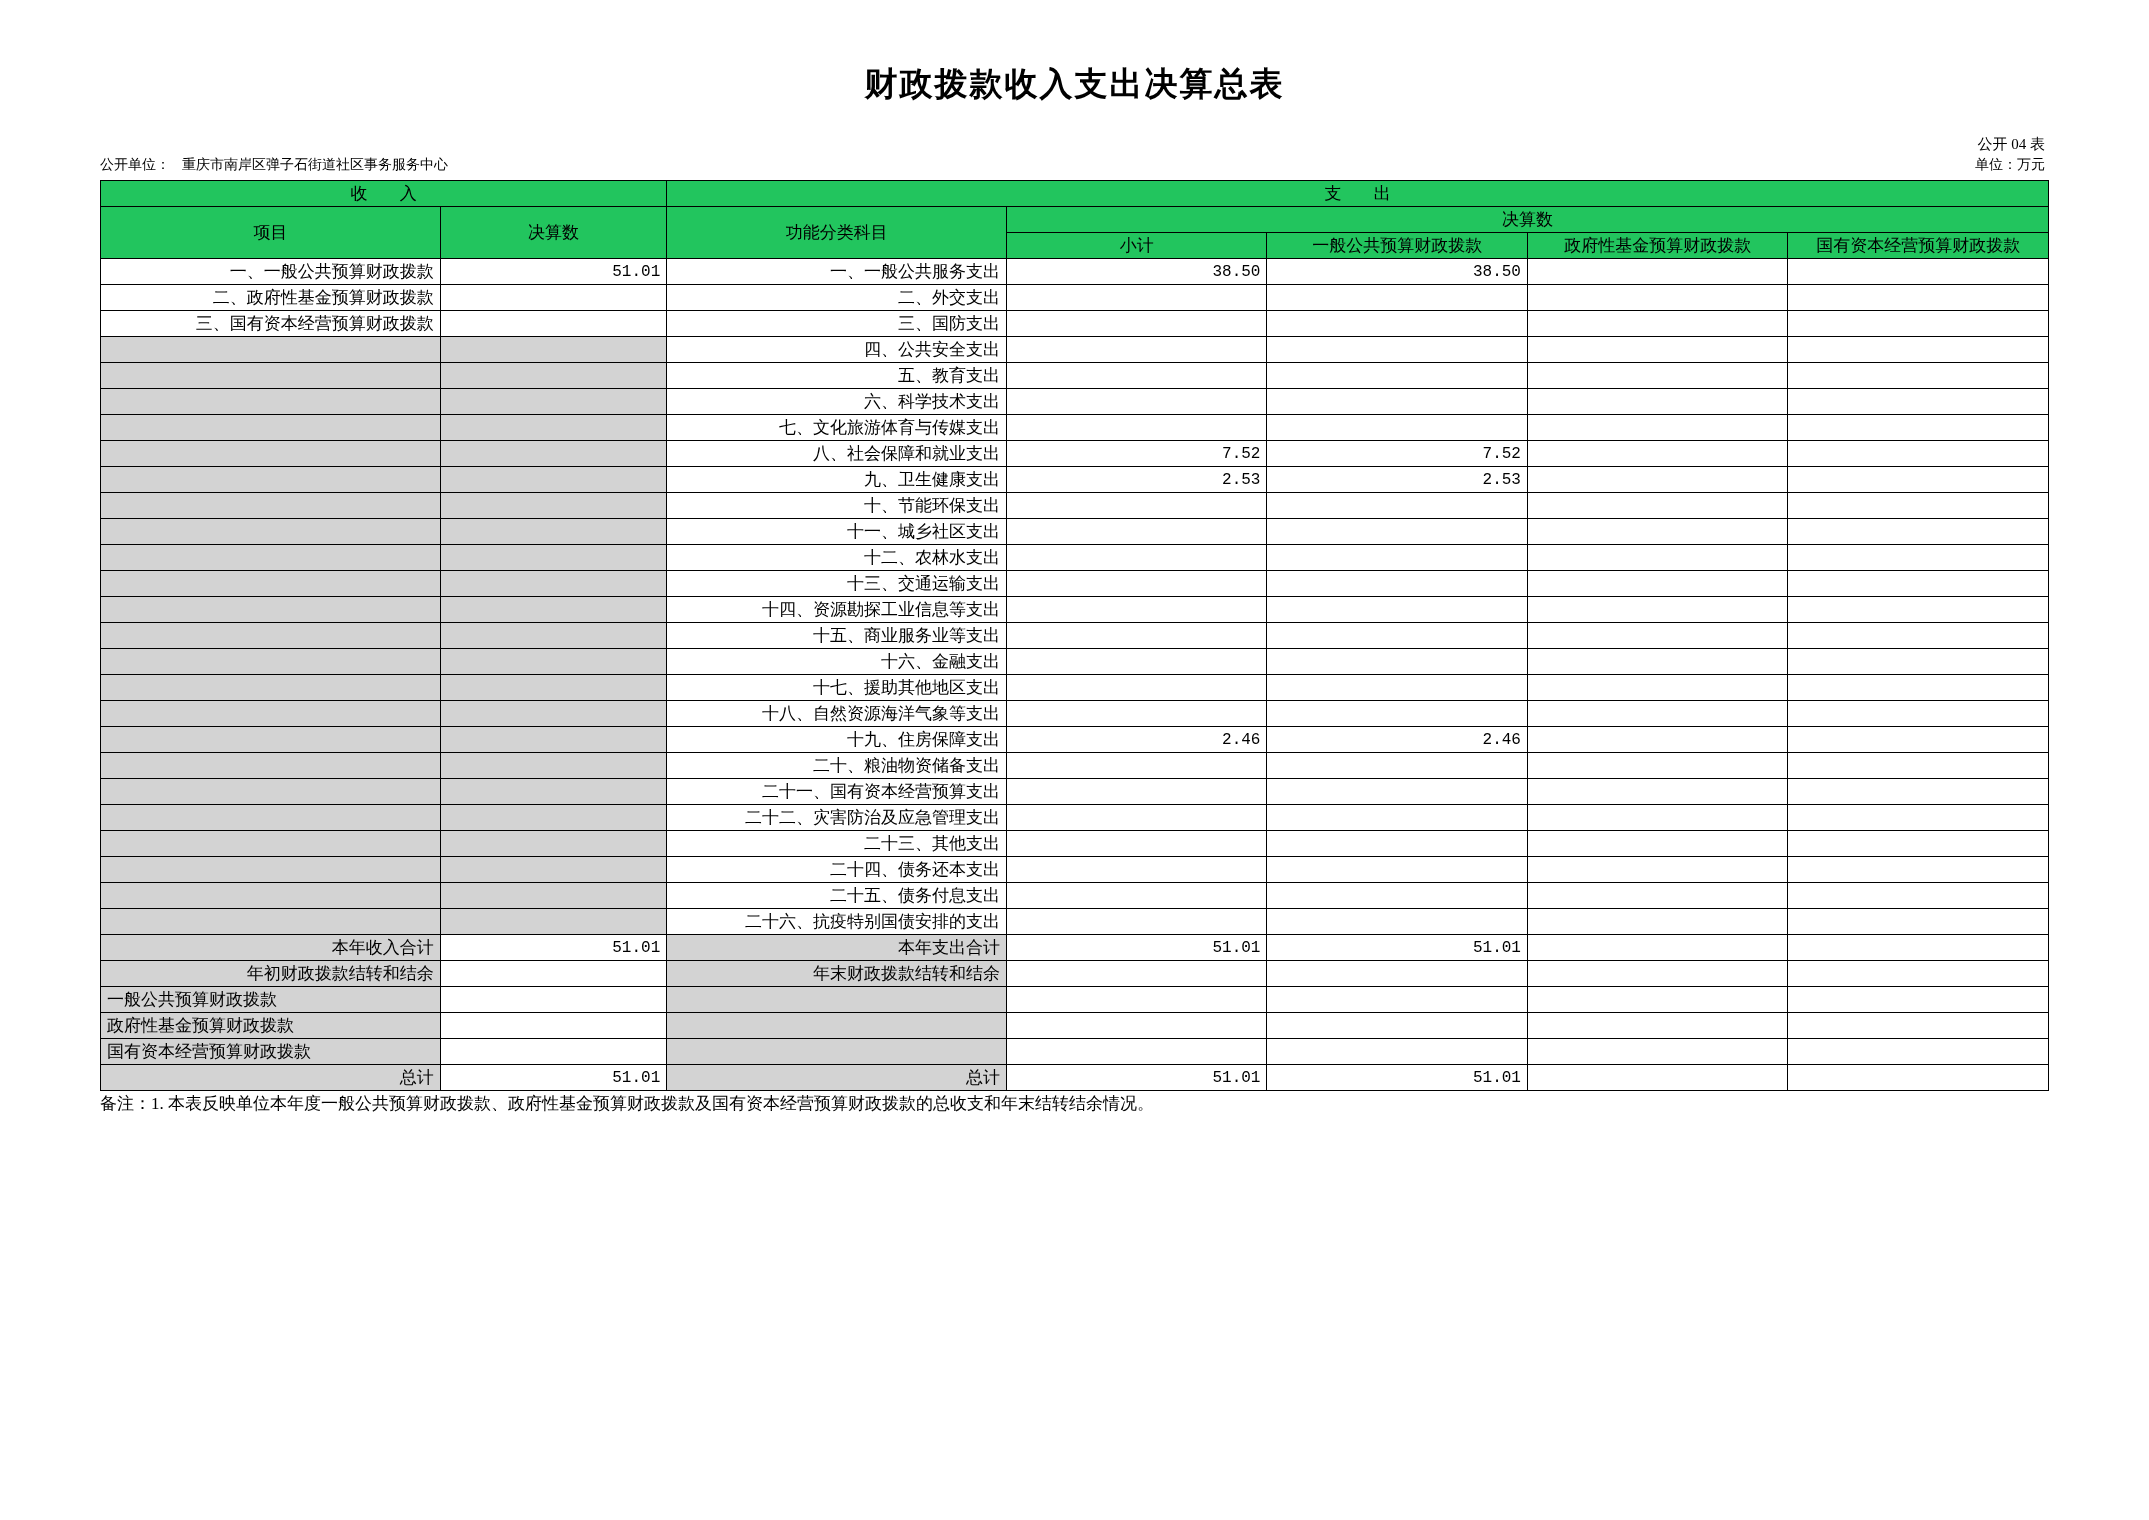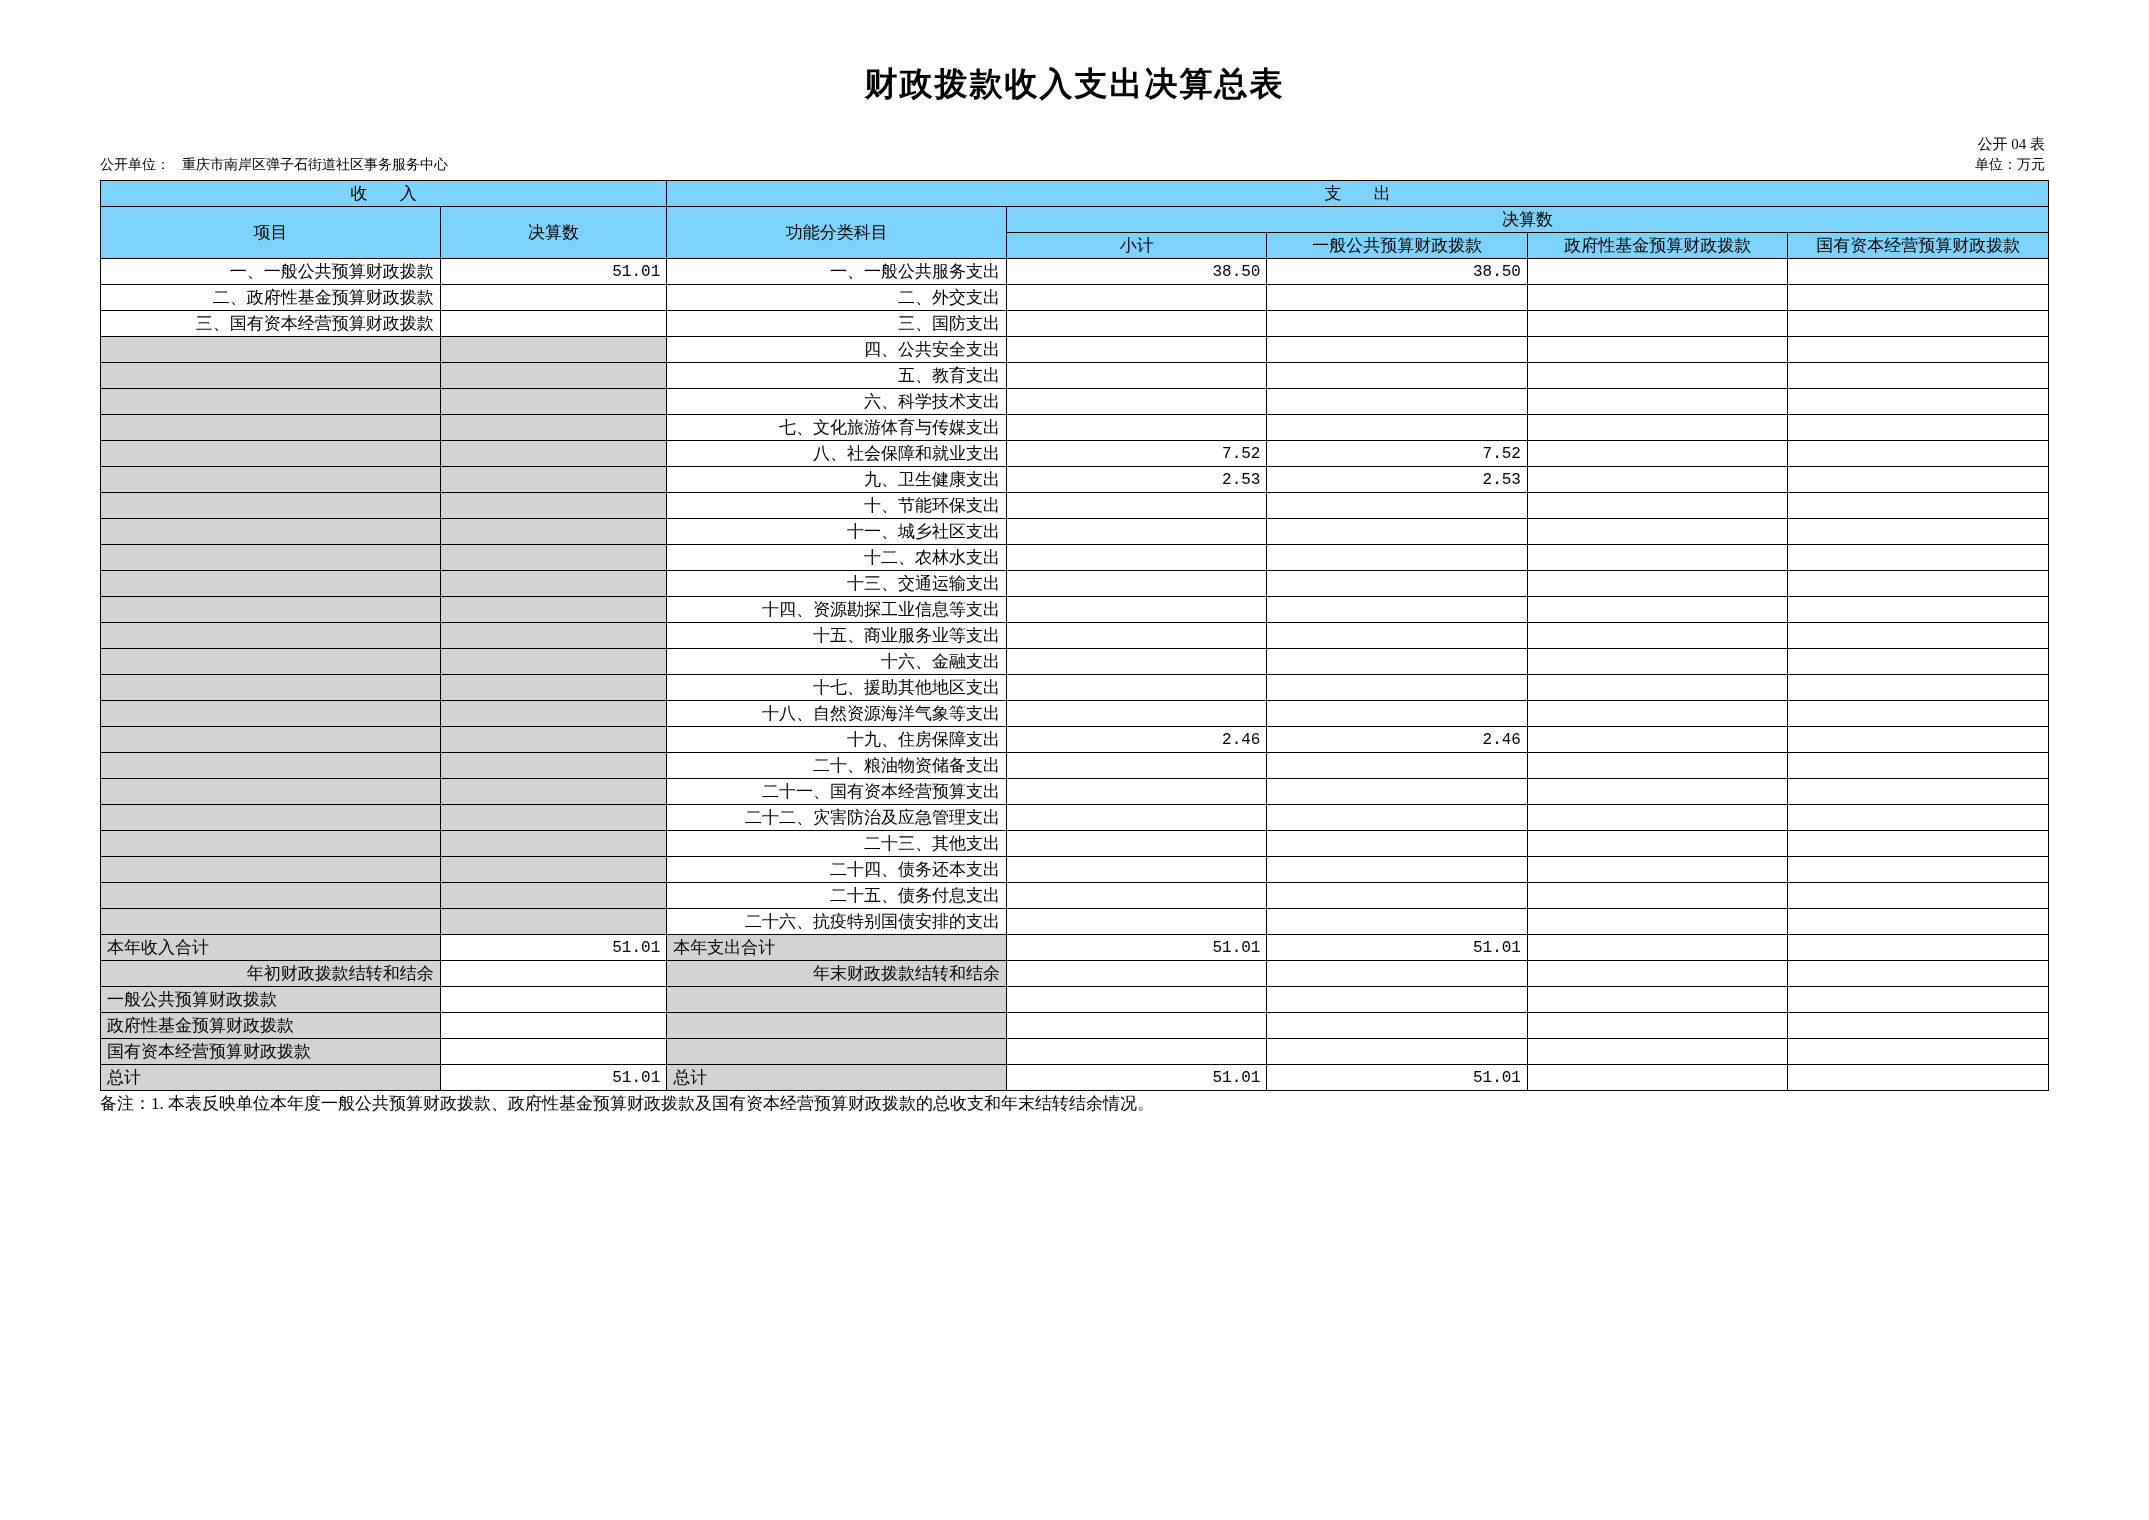--- a/index.html
+++ b/index.html
@@ -63,21 +63,21 @@
   table.main td, table.main th {
     border: 1px solid #000000;
     height: 22px;
     padding: 1px 6px;
     font-weight: normal;
     vertical-align: middle;
     overflow: hidden;
     white-space: nowrap;
   }
   .hdr {
-    background: #7dd3fc;
+    background: #22c55e;
     text-align: center;
     font-weight: bold;
   }
   .hdr-wide {
     letter-spacing: 14px;
     text-indent: 14px;
   }
   .shaded {
     background: #d3d3d3;
   }
@@ -89,21 +89,21 @@
   }
   .lbl {
     text-align: right;
     padding-left: 10px;
   }
   .lbl-indent {
     text-align: left;
     padding-left: 22px;
   }
   .ctr {
-    text-align: left;
+    text-align: right;
   }
   .bold {
     font-weight: bold;
   }
   .notes {
     font-size: 17px;
     margin-top: 0;
     line-height: 1.55;
   }
   .notes .n2 {

